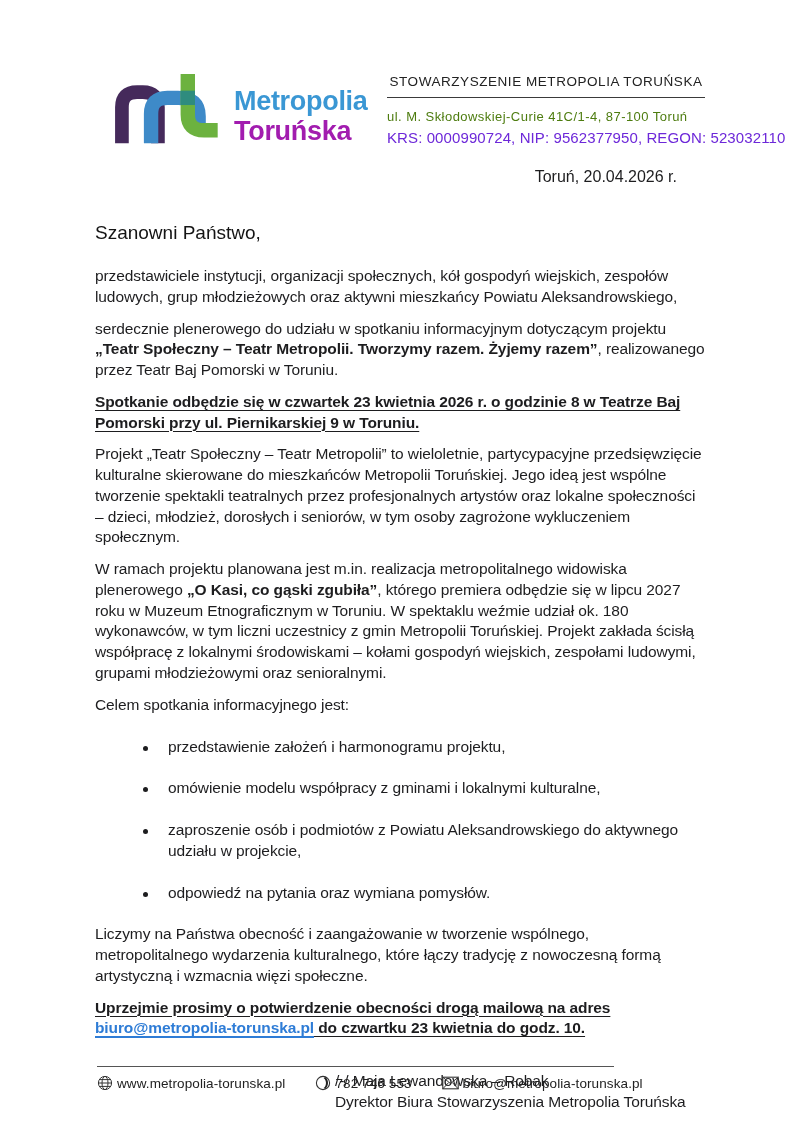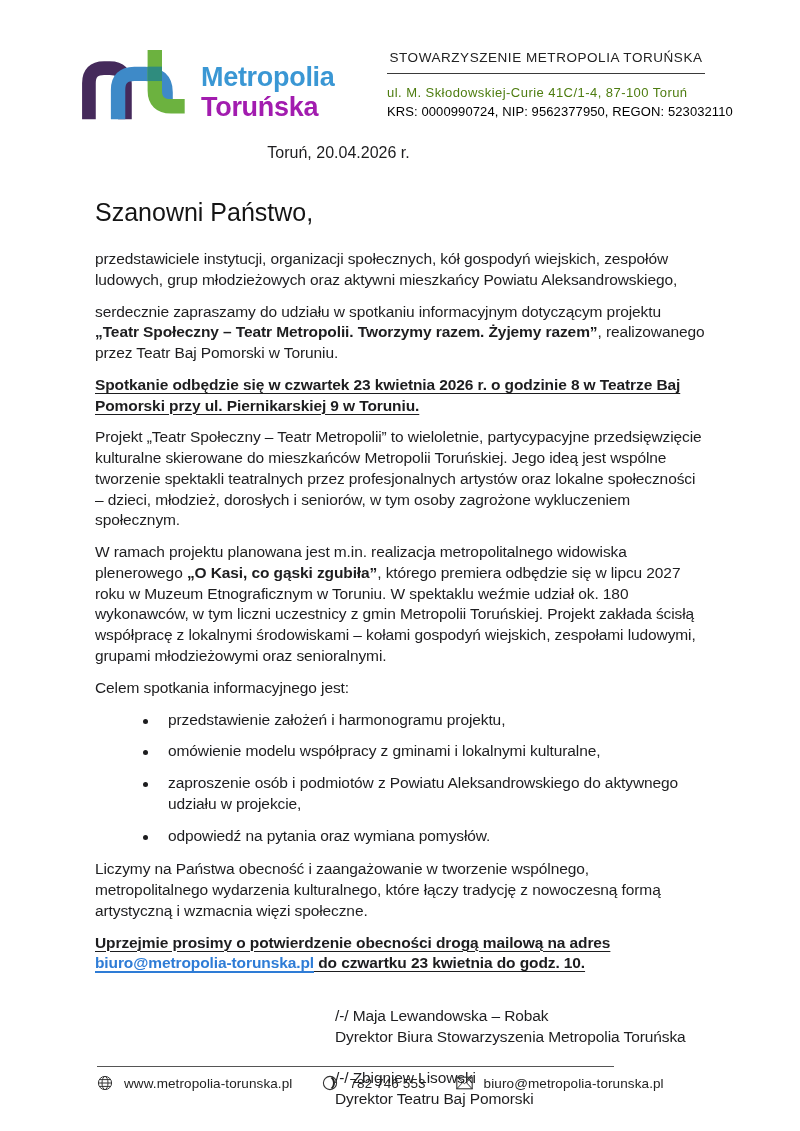--- a/index.html
+++ b/index.html
@@ -11,48 +11,49 @@
     margin: 0 auto;
     background: #ffffff;
     overflow: hidden;
   }
 
   
   .letterhead {
     display: flex;
     justify-content: space-between;
     align-items: flex-start;
-    padding: 40px 95px 0 81px;
+    padding: 40px 95px 0 114px;
+    margin-top: 24px;
   }
   .logo { display: flex; align-items: center; gap: 12px; }
   .logo-icon { width: 108px; height: 90px; flex: 0 0 auto; }
   .wordmark { font-weight: bold; font-size: 27px; line-height: 1.1; letter-spacing: -0.3px; padding-top: 16px; }
   .wordmark .wm1 { color: #3a97d4; }
   .wordmark .wm2 { color: #a21caf; }
 
   .org-block { width: 318px; padding-top: 10px; }
   .org-name {
     font-size: 13.5px; font-weight: 500; color: #222;
     letter-spacing: 0.55px; white-space: nowrap; text-align: center;
   }
   .org-divider { border: none; border-top: 1.5px solid #3a3a3a; margin: 8px 0 10px 0; }
   .org-address { font-size: 13px; color: #4d7c0f; letter-spacing: 0.45px; line-height: 1.45; white-space: nowrap; }
-  .org-registry { font-size: 13px; color: #000000; letter-spacing: 0.1px; line-height: 1.45; white-space: nowrap; }
+  .org-registry { font-size: 15px; color: #6d28d9; letter-spacing: 0.1px; line-height: 1.45; white-space: nowrap; }
 
   
-  .date-line { margin-top: 14px; padding-right: 123px; text-align: center; font-size: 16px; color: #1d1d1f; }
-  .salutation { margin-top: 36px; padding: 0 95px; font-size: 25px; color: #141414; }
+  .date-line { margin-top: 14px; padding-right: 123px; text-align: right; font-size: 16px; color: #1d1d1f; }
+  .salutation { margin-top: 36px; padding: 0 95px; font-size: 19px; color: #141414; }
 
   
   .letter-body { padding: 0 95px; margin-top: 22px; }
   .letter-body p { font-size: 15.5px; line-height: 1.34; letter-spacing: -0.1px; margin: 11px 0; color: #1d1d1f; }
   .highlight { font-weight: bold; text-decoration: underline; text-decoration-thickness: 1px; text-underline-offset: 3px; }
   b.inline-bold { font-weight: bold; }
   .goals-list { list-style: none; margin: 11px 0 13px 0; padding-left: 46px; }
-  .goals-list li { position: relative; padding-left: 27px; font-size: 15.5px; line-height: 1.34; letter-spacing: -0.1px; margin: 11px 0; }
+  .goals-list li { position: relative; padding-left: 27px; font-size: 15.5px; line-height: 1.34; letter-spacing: -0.1px; margin: 21px 0; }
   .goals-list li::before {
     content: ""; position: absolute; left: 2px; top: 9px;
     width: 5px; height: 5px; border-radius: 50%; background: #1d1d1f;
   }
   .rsvp { font-weight: bold; }
   .rsvp .u { text-decoration: underline; text-decoration-thickness: 1px; text-underline-offset: 3px; }
   .rsvp a.email-link {
     color: #2e7cd6; text-decoration: underline; text-decoration-thickness: 1.5px;
     text-underline-offset: 3px; cursor: pointer;
   }
@@ -61,21 +62,21 @@
   .signatures { margin-top: 32px; padding-left: 335px; font-size: 15.5px; line-height: 1.35; letter-spacing: -0.1px; }
   .sig-block + .sig-block { margin-top: 20px; }
 
   
   .page-footer {
     position: absolute; left: 97px; top: 1066px; width: 517px;
     border-top: 1.2px solid #555;
     padding-top: 8px;
     display: flex; align-items: center; gap: 30px;
   }
-  .footer-item { display: flex; align-items: center; gap: 11px; font-size: 13.5px; color: #222; letter-spacing: 0.1px; white-space: nowrap; justify-content: space-between; }
+  .footer-item { display: flex; align-items: center; gap: 4px; font-size: 13.5px; color: #222; letter-spacing: 0.1px; white-space: nowrap; justify-content: space-between; }
   .footer-item svg { display: block; }
 </style>
 </head>
 <body>
 
 <div class="page">
 
   <header class="letterhead">
     <div class="logo">
       <svg class="logo-icon" viewBox="0 0 300 210" aria-hidden="true">
@@ -102,21 +103,21 @@
     </div>
   </header>
 
   <div class="date-line">Toruń, 20.04.2026 r.</div>
 
   <div class="salutation">Szanowni Państwo,</div>
 
   <main class="letter-body">
     <p>przedstawiciele instytucji, organizacji społecznych, kół gospodyń wiejskich, zespołów ludowych, grup młodzieżowych oraz aktywni mieszkańcy Powiatu Aleksandrowskiego,</p>
 
-    <p><span>serdecznie zapraszamy do udziału w spotkaniu informacyjnym dotyczącym projektu </span><b class="inline-bold">„Teatr Społeczny – Teatr Metropolii. Tworzymy razem. Żyjemy razem”</b><span>, realizowanego przez Teatr Baj Pomorski w Toruniu.</span></p>
+    <p><span>serdecznie plenerowego do udziału w spotkaniu informacyjnym dotyczącym projektu </span><b class="inline-bold">„Teatr Społeczny – Teatr Metropolii. Tworzymy razem. Żyjemy razem”</b><span>, realizowanego przez Teatr Baj Pomorski w Toruniu.</span></p>
 
     <p class="highlight">Spotkanie odbędzie się w czwartek 23 kwietnia 2026 r. o godzinie 8 w Teatrze Baj Pomorski przy ul. Piernikarskiej 9 w Toruniu.</p>
 
     <p>Projekt „Teatr Społeczny – Teatr Metropolii” to wieloletnie, partycypacyjne przedsięwzięcie kulturalne skierowane do mieszkańców Metropolii Toruńskiej. Jego ideą jest wspólne tworzenie spektakli teatralnych przez profesjonalnych artystów oraz lokalne społeczności – dzieci, młodzież, dorosłych i seniorów, w tym osoby zagrożone wykluczeniem społecznym.</p>
 
     <p><span>W ramach projektu planowana jest m.in. realizacja metropolitalnego widowiska plenerowego </span><b class="inline-bold">„O Kasi, co gąski zgubiła”</b><span>, którego premiera odbędzie się w lipcu 2027 roku w Muzeum Etnograficznym w Toruniu. W spektaklu weźmie udział ok. 180 wykonawców, w tym liczni uczestnicy z gmin Metropolii Toruńskiej. Projekt zakłada ścisłą współpracę z lokalnymi środowiskami – kołami gospodyń wiejskich, zespołami ludowymi, grupami młodzieżowymi oraz senioralnymi.</span></p>
 
     <p>Celem spotkania informacyjnego jest:</p>
 
     <ul class="goals-list">

